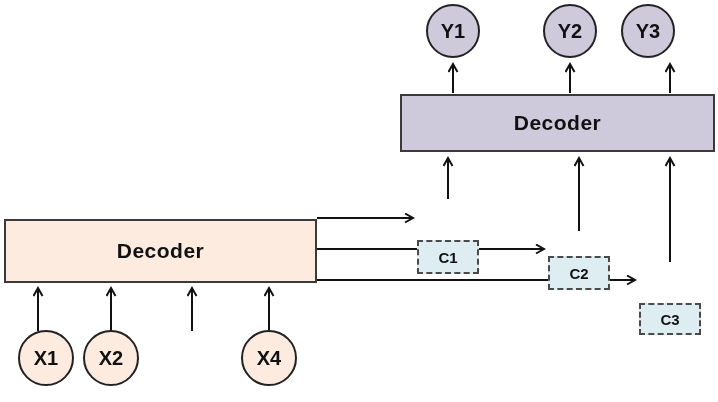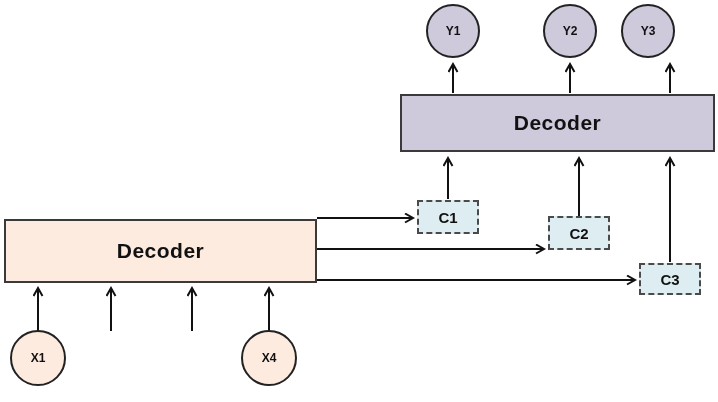--- a/index.html
+++ b/index.html
@@ -32,34 +32,35 @@
   .block {
     border: 2px solid #3a3a3a;
     font-size: 21px;
     letter-spacing: 0.5px;
   }
   .encoder-block { background: #fcebde; left: 4px; top: 219px; width: 313px; height: 64px; }
   .decoder-block { background: #cfc9dc; left: 400px; top: 94px; width: 315px; height: 58px; }
   .circle {
     border: 2px solid #222222;
     border-radius: 50%;
-    font-size: 12px;
+    font-size: 20px;
   }
   .out-circle { background: #cfc9dc; width: 54px; height: 54px; top: 4px; }
   .in-circle  { background: #fcebde; width: 56px; height: 56px; top: 330px; }
   .ctx-box {
     background: #ddedf2;
     border: 2px dashed #4a4a4a;
     width: 62px; height: 34px;
     font-size: 15px;
+    margin-top: 40px;
   }
   #y1 { left: 426px; }
   #y2 { left: 543px; justify-content: center; }
   #y3 { left: 621px; }
-  #x1 { left: 10px; }
+  #x1 { left: 18px; }
   #x2 { left: 83px; }
   #x3 { left: 164px; }
   #x4 { left: 241px; justify-content: center; }
   #c1 { left: 417px; top: 200px; }
   #c2 { left: 548px; top: 216px; }
   #c3 { left: 639px; top: 263px; height: 32px; }
 </style>
 </head>
 <body>
 
@@ -114,17 +115,20 @@
     <span>C3</span>
   </div>
 
   <div class="node block encoder-block">
     <span>Decoder</span>
   </div>
 
   <div id="x1" class="node circle in-circle">
     <span>X1</span>
   </div>
+  <div id="x2" class="node circle in-circle">
+    <span>X2</span>
+  </div>
   <div id="x4" class="node circle in-circle">
     <span>X4</span>
   </div>
 
 </div>
 
 </body></html>

